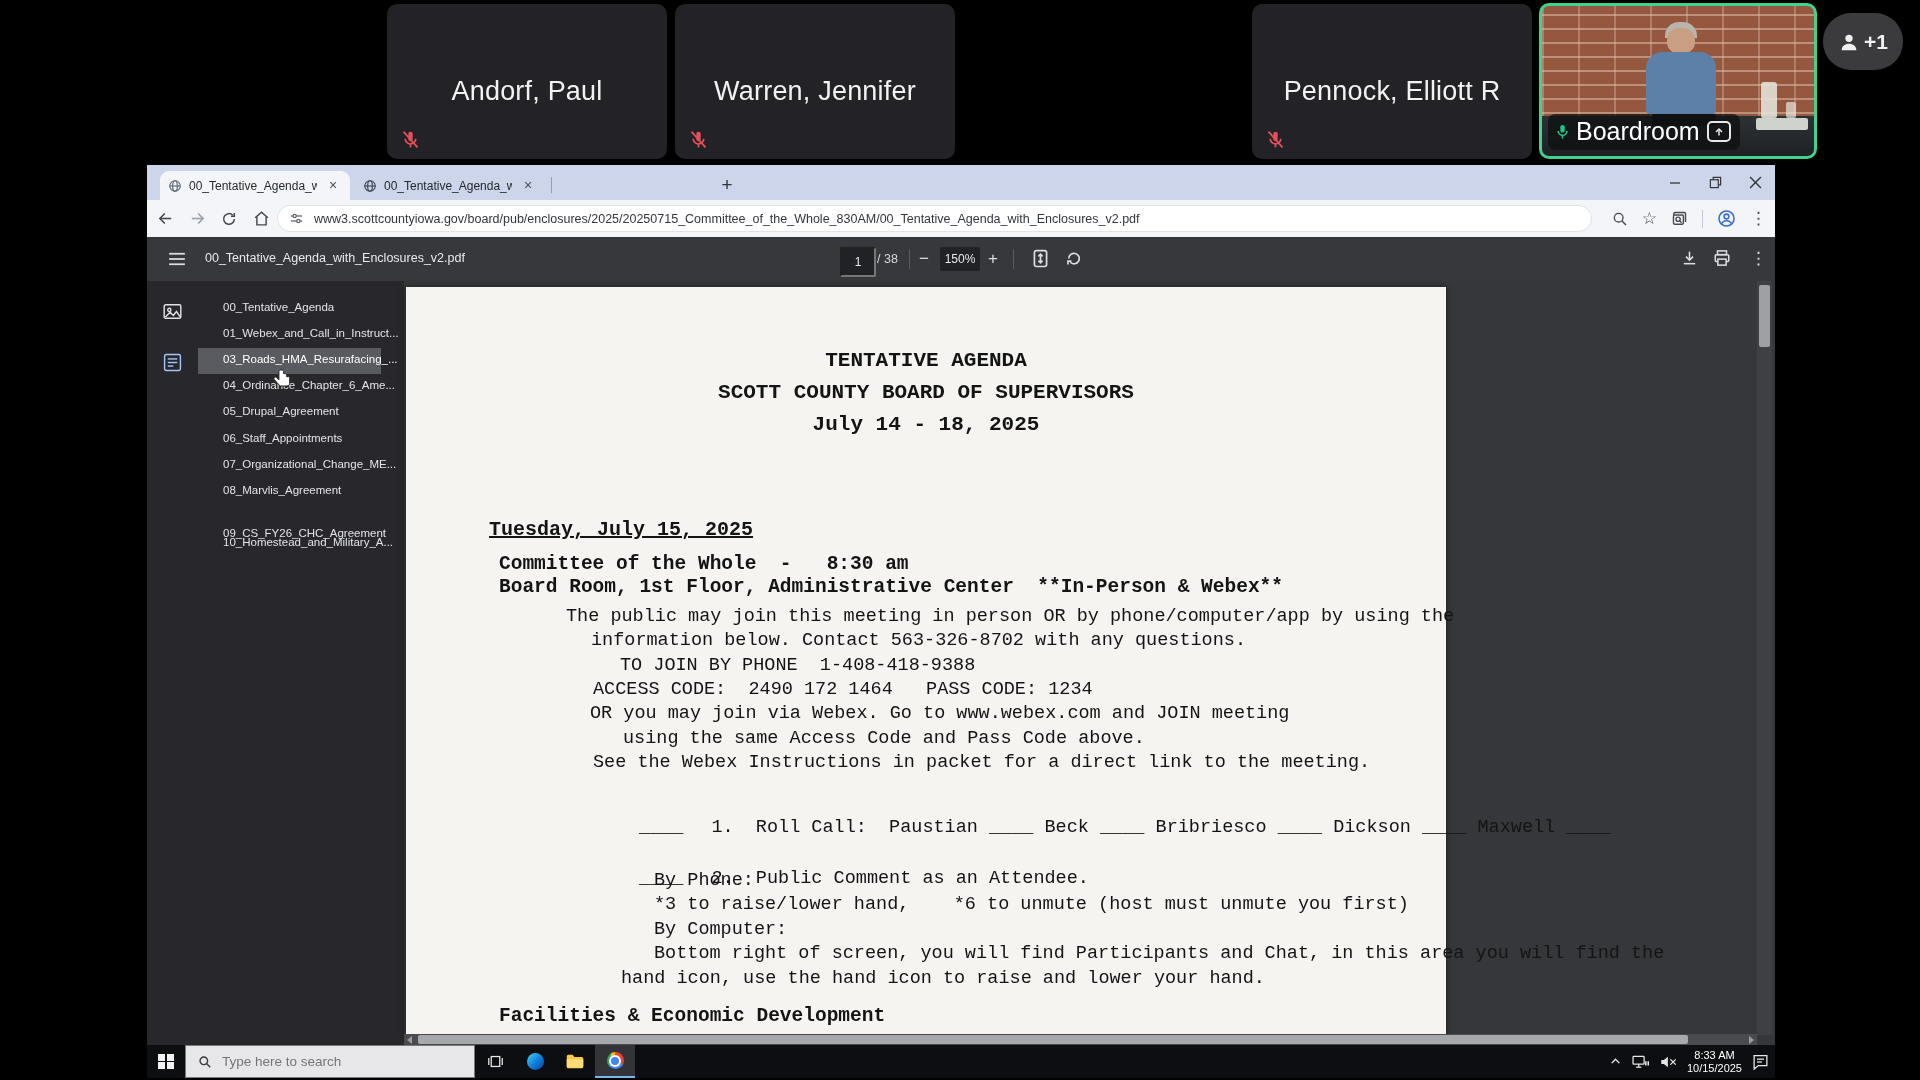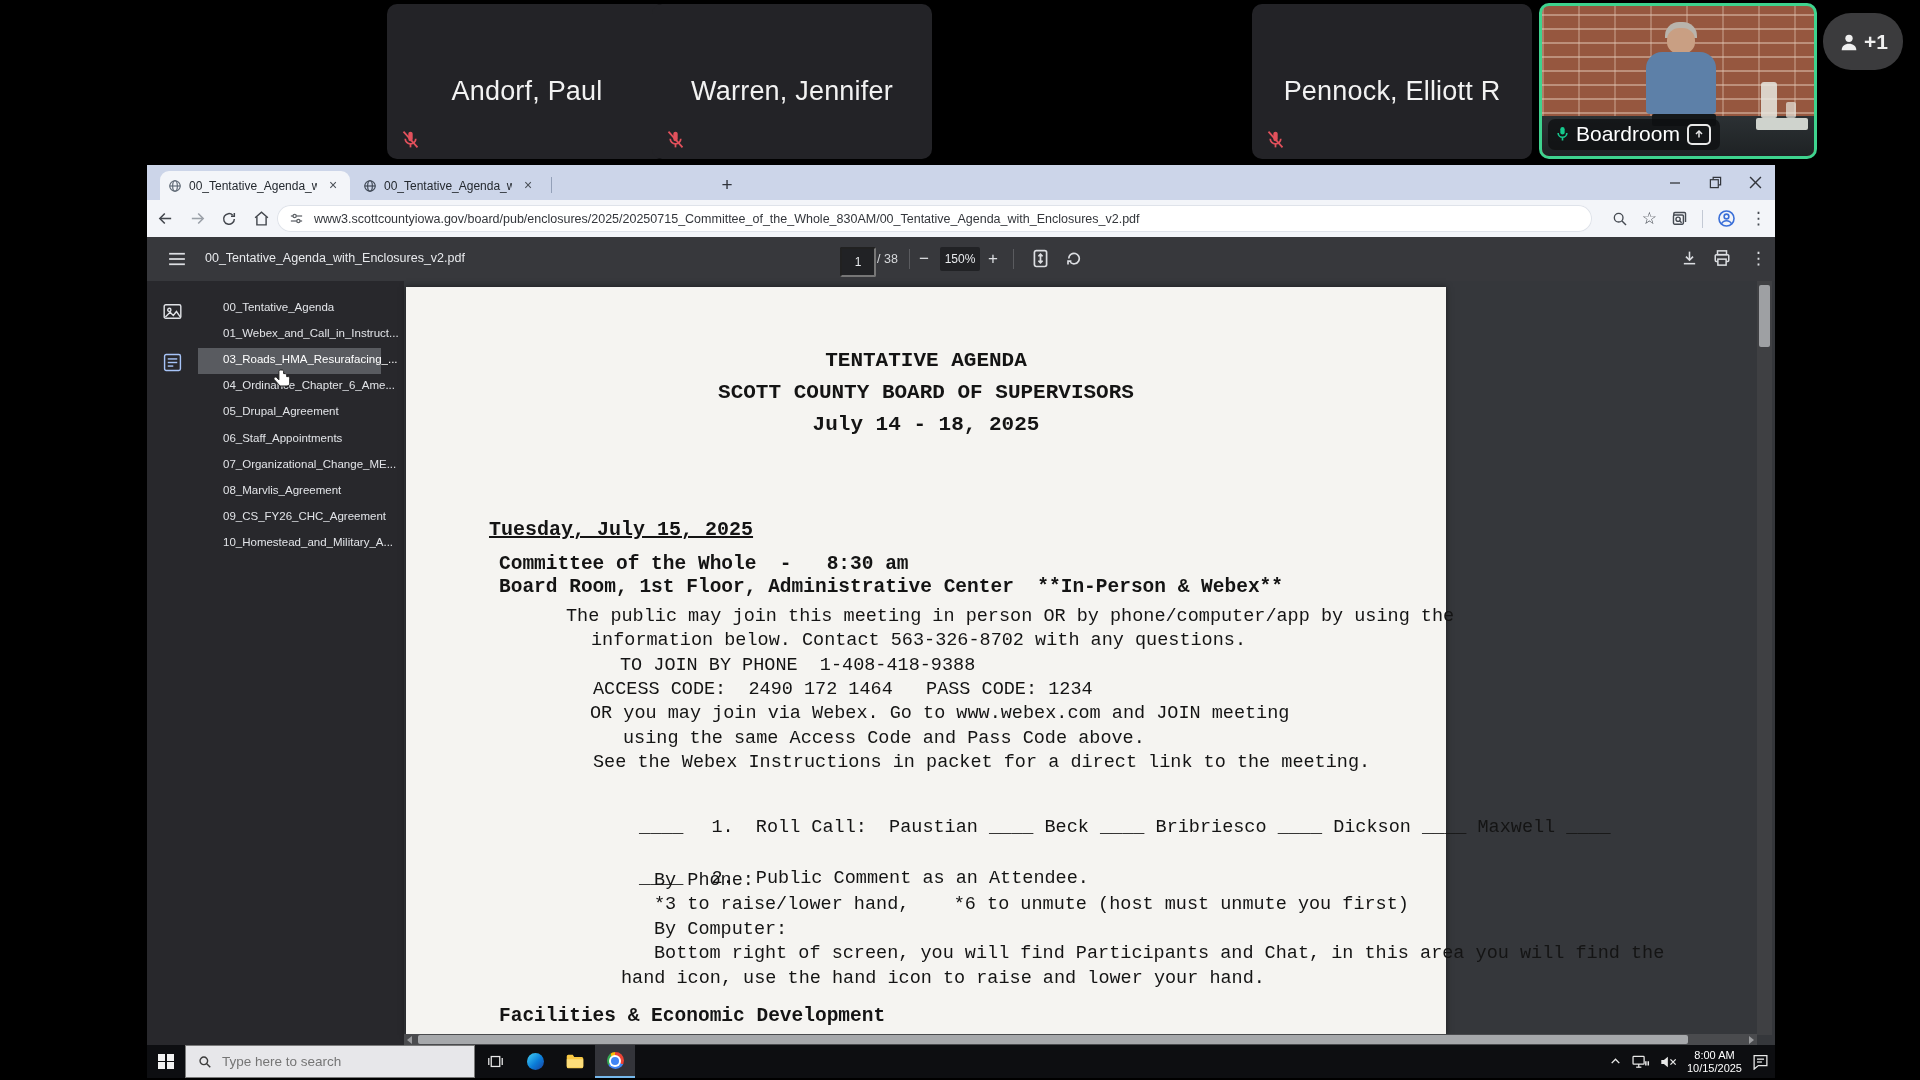--- a/index.html
+++ b/index.html
@@ -21,21 +21,21 @@
   .person{position:absolute;left:96px;top:16px;width:86px;height:104px;}
   .hair{position:absolute;left:27px;top:0;width:32px;height:16px;background:#b9b4ac;border-radius:14px 14px 0 0;}
   .head{position:absolute;left:29px;top:6px;width:28px;height:26px;background:#c99f83;border-radius:45%;}
   .torso{position:absolute;left:8px;top:30px;width:70px;height:62px;background:#5d80a8;border-radius:16px 16px 4px 4px;}
   .laptop{position:absolute;left:110px;top:108px;width:64px;height:12px;background:#14181a;border-radius:2px;}
   .pitcher{position:absolute;right:37px;bottom:38px;width:16px;height:36px;background:rgba(232,231,224,.85);border-radius:3px 3px 2px 2px;}
   .glass{position:absolute;right:18px;bottom:38px;width:10px;height:16px;background:rgba(232,231,224,.7);border-radius:2px;}
   .papers{position:absolute;right:6px;bottom:26px;width:52px;height:12px;background:#cfd3cd;border-radius:2px;}
   .vlabel{position:absolute;left:6px;bottom:6px;display:flex;align-items:center;gap:7px;
           background:rgba(12,14,15,.72);border-radius:7px;padding:3px 9px 4px 8px;}
-  .vlabel .vtext{color:#fff;font-size:21px;}
+  .vlabel .vtext{color:#fff;font-size:25px;}
   .sharebox{width:20px;height:17px;border:2px solid #e8e8e8;border-radius:5px;display:flex;align-items:center;justify-content:center;}
   .badge{position:absolute;left:1823px;top:13px;width:80px;height:57px;background:#3b3b3d;border-radius:28px;
          display:flex;align-items:center;justify-content:center;gap:4px;color:#efefef;font-size:21px;font-weight:bold;}
 
   
   #browser{position:absolute;left:147px;top:165px;width:1628px;height:880px;background:#f3f5f9;}
   .tabstrip{position:absolute;left:0;top:0;width:100%;height:35px;background:#ccd5e9;}
   .tab{position:absolute;top:6px;height:29px;display:flex;align-items:center;padding:0 8px;box-sizing:border-box;}
   .tab.active{background:#f3f5f9;border-radius:9px 9px 0 0;}
   .tabtitle{font-size:12px;color:#24292f;white-space:nowrap;overflow:hidden;max-width:128px;margin-left:7px;}
@@ -108,21 +108,21 @@
 
   <div class="tile" style="left:387px">
     <div class="pname">Andorf, Paul</div>
     <svg class="micmuted" viewBox="0 0 24 24" fill="none" stroke="#e2515c" stroke-width="2">
         <rect x="9.5" y="3" width="5" height="11" rx="2.5" fill="#e2515c" stroke="none"></rect>
         <path d="M6 11a6 6 0 0 0 12 0"></path>
         <line x1="12" y1="17" x2="12" y2="21"></line>
         <line x1="4" y1="3" x2="20" y2="21"></line>
       </svg>
   </div>
-  <div class="tile" style="left:652px">
+  <div class="tile" style="left:675px">
     <div class="pname">Warren, Jennifer</div>
     <svg class="micmuted" viewBox="0 0 24 24" fill="none" stroke="#e2515c" stroke-width="2">
         <rect x="9.5" y="3" width="5" height="11" rx="2.5" fill="#e2515c" stroke="none"></rect>
         <path d="M6 11a6 6 0 0 0 12 0"></path>
         <line x1="12" y1="17" x2="12" y2="21"></line>
         <line x1="4" y1="3" x2="20" y2="21"></line>
       </svg>
   </div>
   <div class="tile" style="left:1252px">
     <div class="pname">Pennock, Elliott R</div>
@@ -323,21 +323,21 @@
 
         <div class="bmhl"></div>
         <div class="bmrow" style="top:20px">00_Tentative_Agenda</div>
         <div class="bmrow" style="top:46px">01_Webex_and_Call_in_Instruct...</div>
         <div class="bmrow" style="top:72px;color:#fff">03_Roads_HMA_Resurafacing_...</div>
         <div class="bmrow" style="top:98px">04_Ordinance_Chapter_6_Ame...</div>
         <div class="bmrow" style="top:124px">05_Drupal_Agreement</div>
         <div class="bmrow" style="top:151px">06_Staff_Appointments</div>
         <div class="bmrow" style="top:177px">07_Organizational_Change_ME...</div>
         <div class="bmrow" style="top:203px">08_Marvlis_Agreement</div>
-        <div class="bmrow" style="top:229px">09_CS_FY26_CHC_Agreement</div>
+        <div class="bmrow" style="top:246px">09_CS_FY26_CHC_Agreement</div>
         <div class="bmrow" style="top:255px">10_Homestead_and_Military_A...</div>
 
         <svg class="cursor" width="20" height="22" viewBox="0 0 20 22">
             <path d="M9.5 1c-.9 0-1.6.7-1.6 1.6v8.2L5.6 8.5c-.6-.6-1.6-.6-2.2 0-.6.6-.6 1.6 0 2.2L9 17h7c1.5 0 2.7-1.2 2.7-2.7V9.2c0-.9-.7-1.6-1.6-1.6h-1.5V6.2c0-.9-.7-1.6-1.6-1.6h-1.4V2.6c0-.9-.7-1.6-1.6-1.6z" fill="#fff" stroke="#222" stroke-width="1"></path>
           </svg>
       </div>
 
       <div class="page">
         <div class="pl ttl" style="top:62px">TENTATIVE AGENDA</div>
         <div class="pl ttl" style="top:94px">SCOTT COUNTY BOARD OF SUPERVISORS</div>
@@ -426,21 +426,21 @@
           <rect x="1.5" y="2" width="16" height="11" rx="1"></rect>
           <line x1="6" y1="17.5" x2="13.5" y2="17.5"></line>
           <line x1="9.75" y1="13" x2="9.75" y2="17.5"></line>
           <path d="M20 9v6M23.5 9v6" stroke-width="2.2"></path>
         </svg>
       <svg width="17" height="14" viewBox="0 0 26 20" fill="#e8e8e8">
           <path d="M2 7h4l6-5v16l-6-5H2z"></path>
           <path d="M16 6l8 8M24 6l-8 8" stroke="#e8e8e8" stroke-width="2" fill="none"></path>
         </svg>
       <div class="clock">
-        <div>8:00 AM</div>
+        <div>8:33 AM</div>
         <div>10/15/2025</div>
       </div>
       <svg width="17" height="16" viewBox="0 0 24 22" fill="none" stroke="#e8e8e8" stroke-width="1.8">
           <path d="M3 2h18v14H9l-6 5z"></path>
           <line x1="7" y1="7" x2="17" y2="7"></line>
           <line x1="7" y1="11" x2="14" y2="11"></line>
         </svg>
     </div>
   </div>
 

